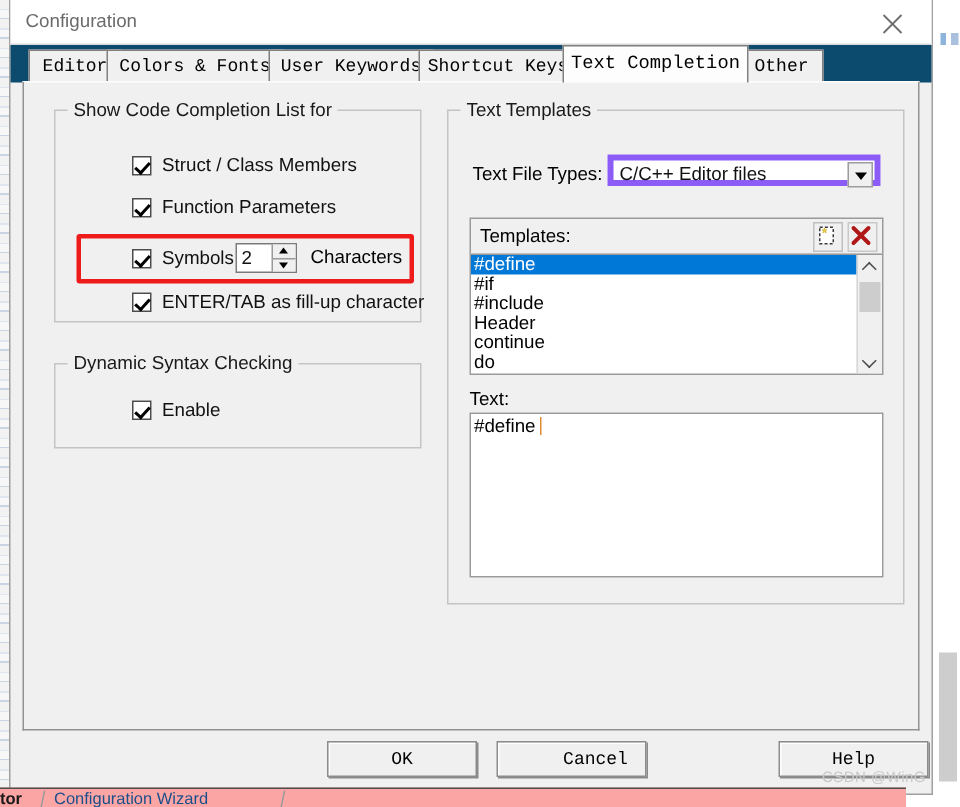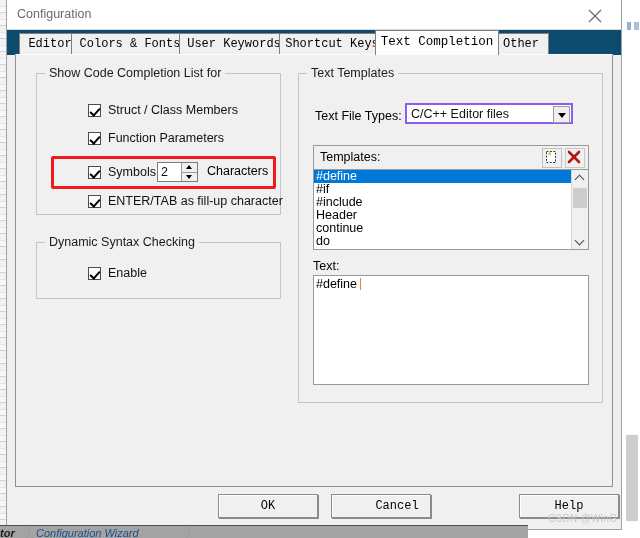--- a/index.html
+++ b/index.html
@@ -246,23 +246,23 @@
 
   
   #lbl-filetypes {
     position: absolute;
     left: 16px; top: 35px;
     font-size: 12.5px;
   }
   #combo-filetypes {
     position: absolute;
     left: 106px; top: 29px;
-    width: 168px; height: 21px;
-    background: #ffffff;
-    border: 2px solid #8b5cf6;
+    width: 182px; height: 21px;
+    background: #ffffff;
+    border: 4px solid #8b5cf6;
     box-sizing: border-box;
     cursor: default;
   }
   #combo-value {
     position: absolute;
     left: 4px; top: 2px;
     font-size: 12.5px;
     color: #111;
     white-space: nowrap;
   }
@@ -418,25 +418,24 @@
     cursor: default;
   }
   #btn-ok     { left: 211px; width: 100px; }
   #btn-cancel { left: 324px; width: 100px; padding-left: 32px; }
   #btn-help   { left: 512px; width: 100px; }
 
   
   #bottom-strip {
     position: absolute;
     left: 0; top: 525px;
-    width: 528px; height: 13px;
-    background: #a3a3a3;
+    width: 604px; height: 13px;
+    background: #fca5a5;
     border-top: 1px solid #4e4e4e;
     overflow: hidden;
-    font-style: italic;
   }
   #bottom-tab-left {
     position: absolute;
     left: 0; top: 1px;
     font-size: 11px;
     color: #1a1a1a;
     font-weight: bold;
   }
   #bottom-tab-wizard {
     position: absolute;

